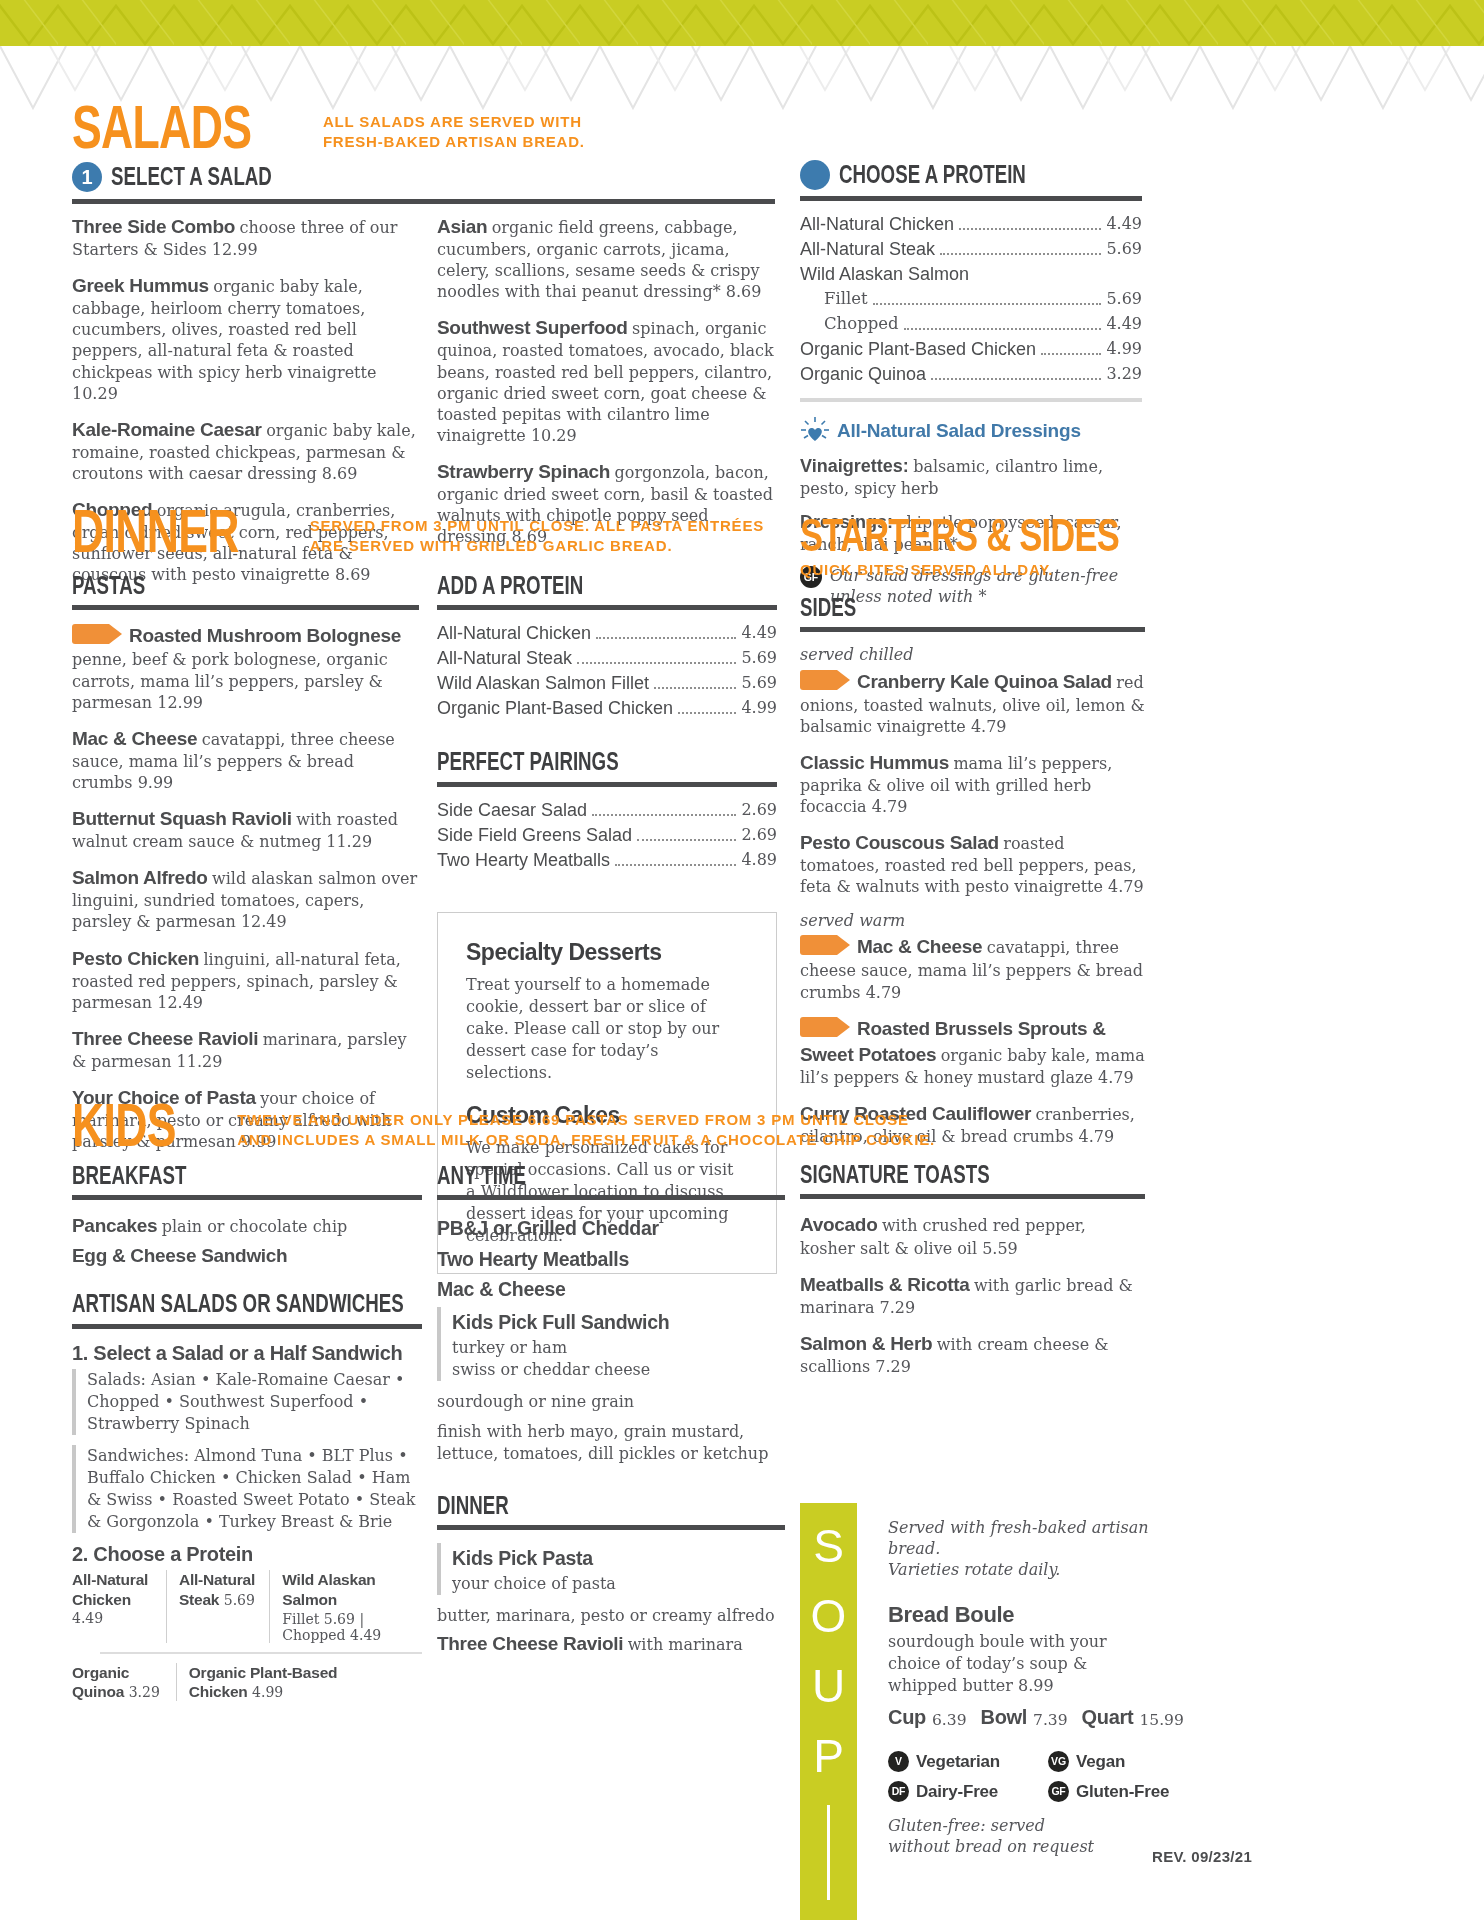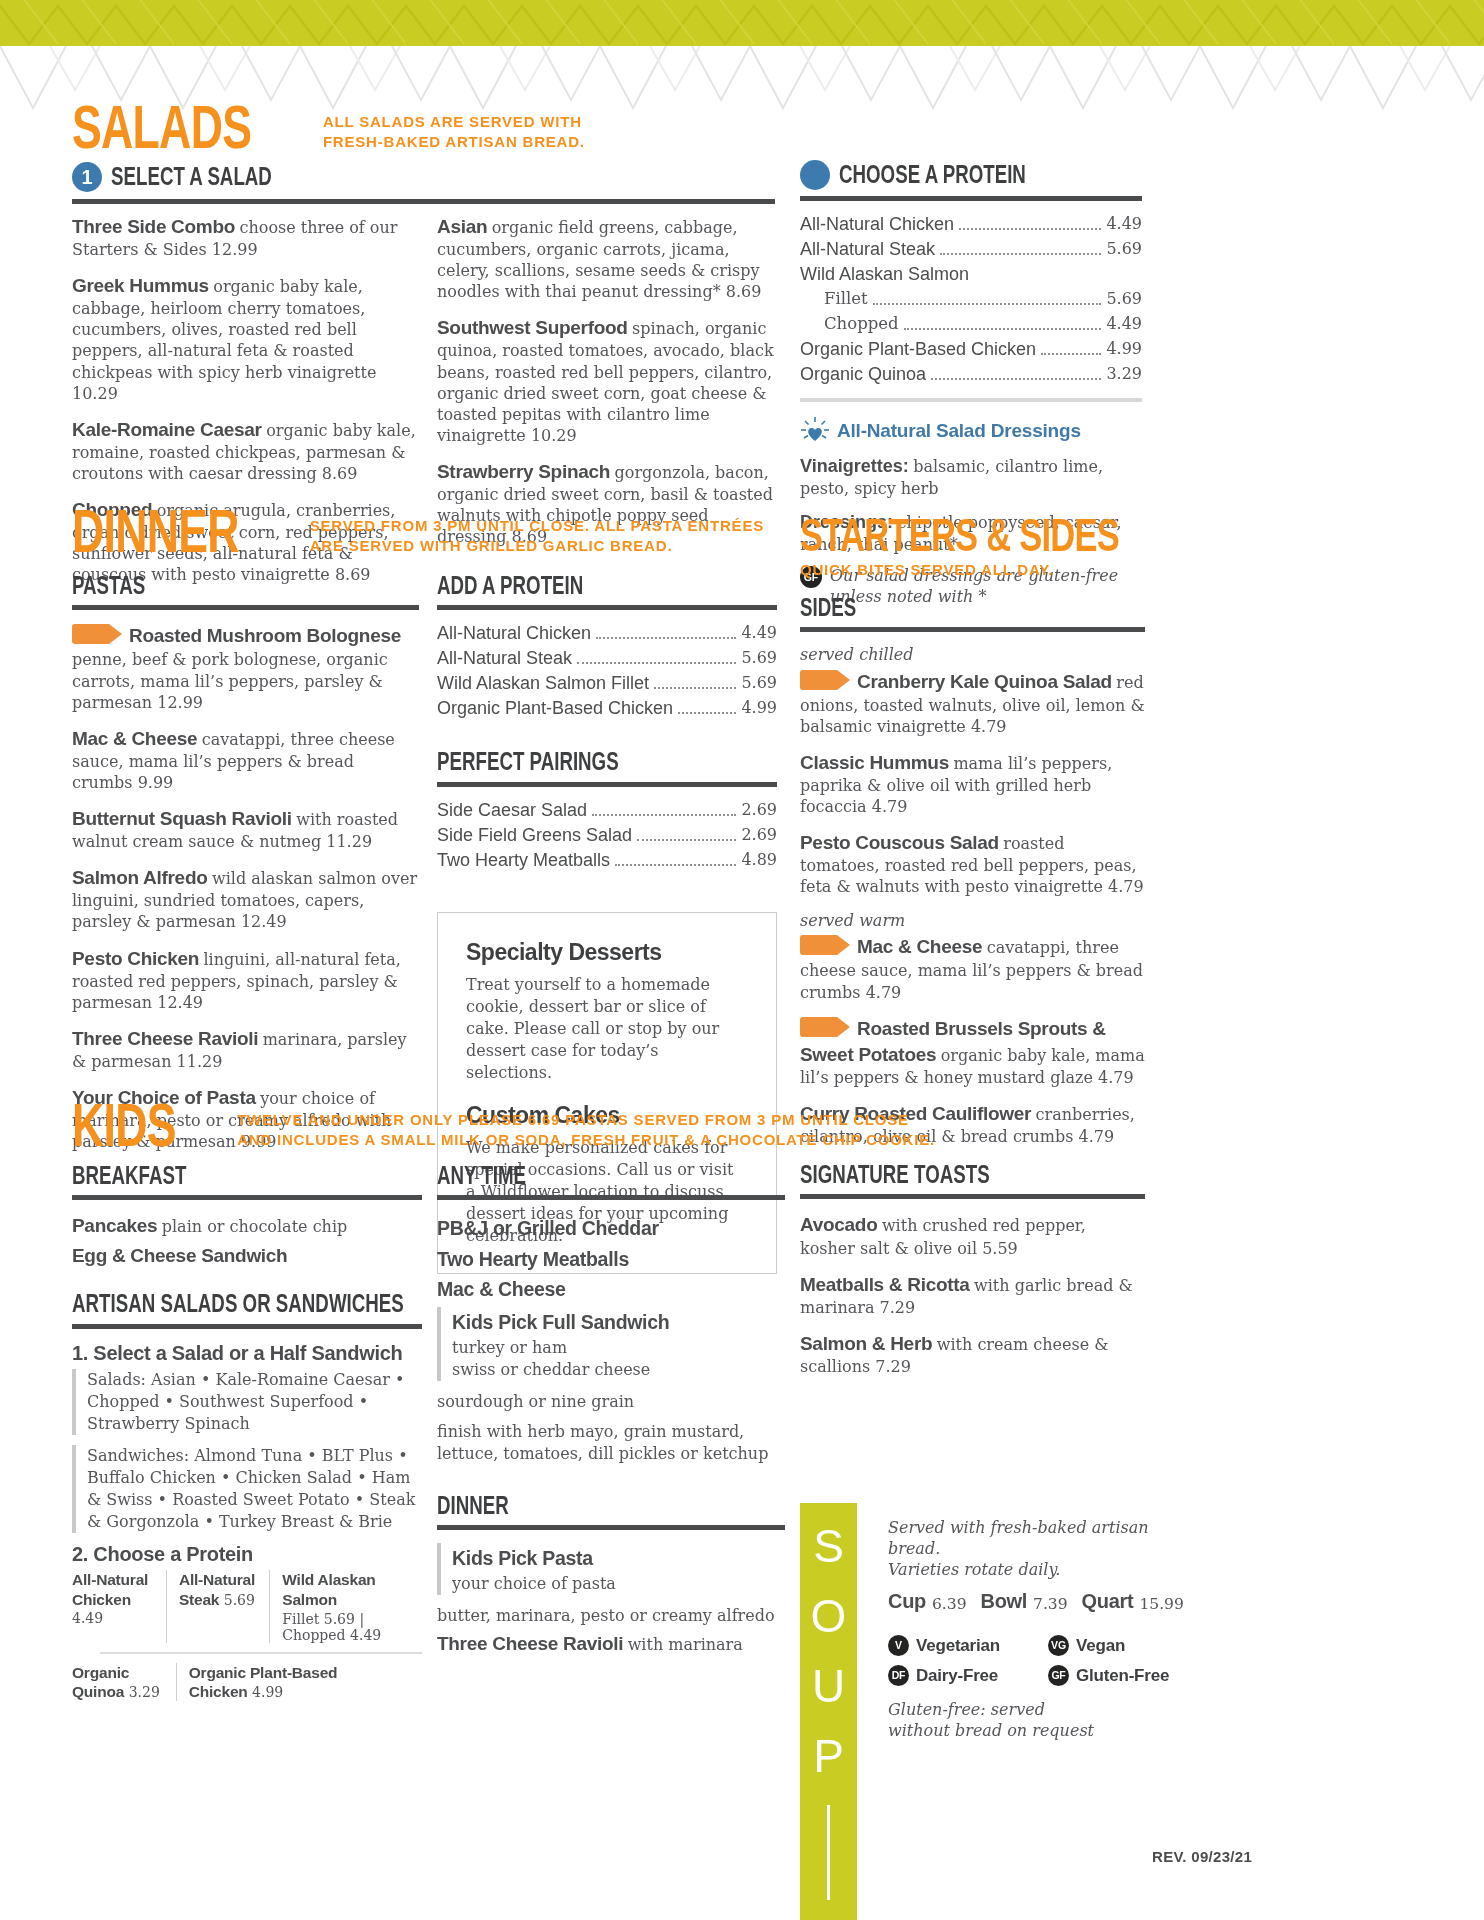--- a/index.html
+++ b/index.html
@@ -534,20 +534,24 @@
         <span class="soupltr">P</span>
       </div>
     <div class="soupline"></div>
   </div>
 
   <div class="abs" style="left:888px;top:1518px;width:268px;">
     <div class="it">
       <span>Served with fresh-baked artisan bread.</span><br>
       <span>Varieties rotate daily.</span>
     </div>
+    <div style="margin-top:22px;">
+      <div class="nm" style="font-size:22px;">Bread Boule</div>
+      <div class="ds" style="display:block;line-height:1.35;margin-top:3px;">sourdough boule with your choice of today’s soup &amp; whipped butter 8.99</div>
+    </div>
     <div class="sizes">
 
         <span style="display:inline-flex;align-items:flex-end;">
           <span class="szl">Cup</span>
           <span class="szp">6.39</span>
         </span>
 
         <span style="display:inline-flex;align-items:flex-end;">
           <span class="szl">Bowl</span>
           <span class="szp">7.39</span>

